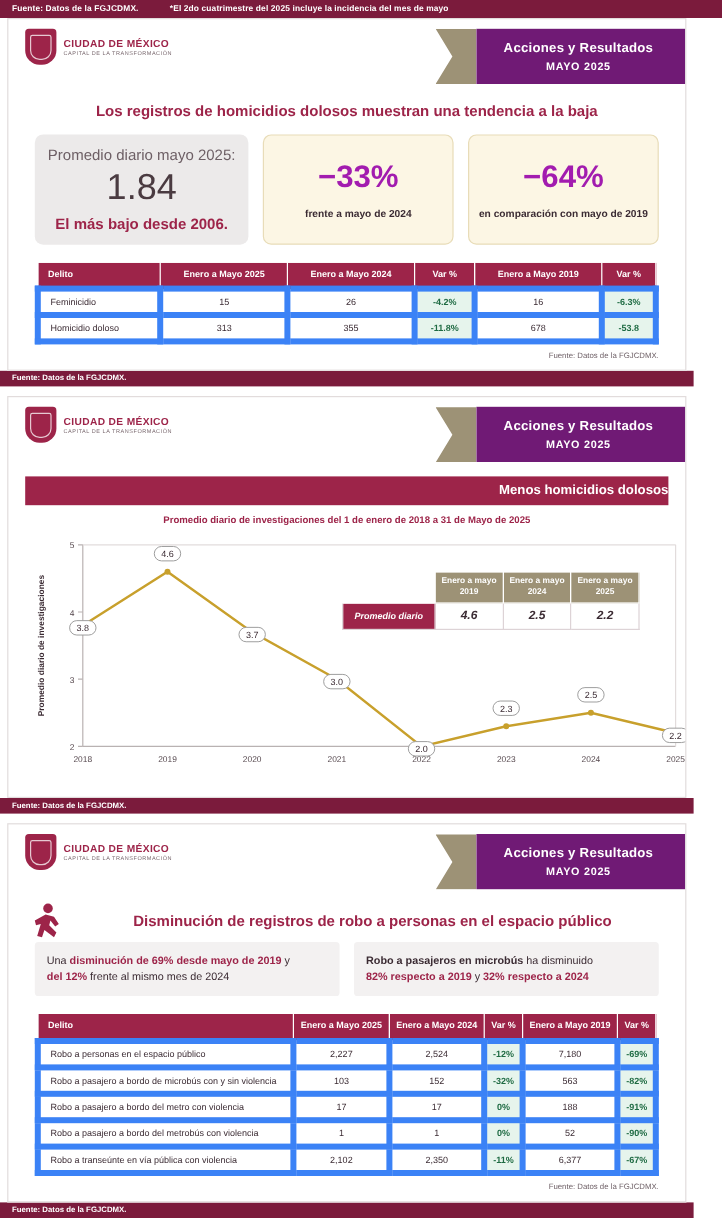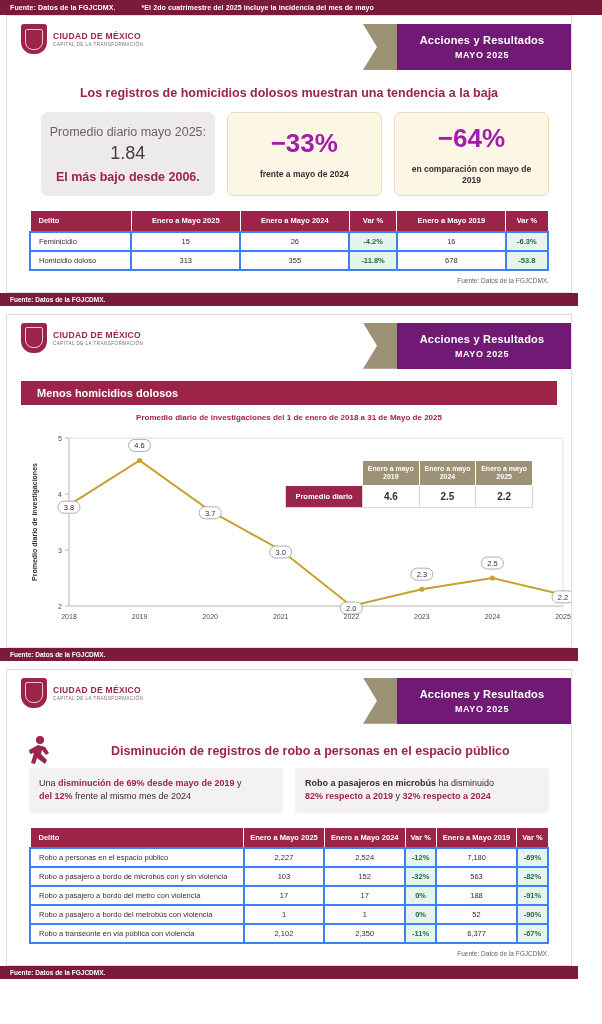--- a/index.html
+++ b/index.html
@@ -64,59 +64,59 @@
   .ribbon .r1{font-size:11px;font-weight:bold;letter-spacing:.2px;}
   .ribbon .r2{font-size:9px;font-weight:bold;margin-top:4px;letter-spacing:.6px;}
 
   
   .s1-title{
     text-align:center;color:#9d2449;font-size:12.5px;font-weight:bold;
     margin:10px 0 12px 0;
   }
   .s1-cards{display:flex;gap:12px;padding:0 22px;align-items:stretch;}
   .card{border-radius:7px;padding:10px 8px;text-align:center;}
-  .card-gray{background:#eceaea;flex:1.15;display:flex;flex-direction:column;justify-content:center;margin-left:12px;}
+  .card-gray{background:#eceaea;flex:1.15;display:flex;flex-direction:column;justify-content:center;}
   .card-gray .c1{font-size:12.5px;color:#6d5f65;}
-  .card-gray .c2{font-size:18px;color:#4a3b41;margin:4px 0 6px;}
+  .card-gray .c2{font-size:30px;color:#4a3b41;margin:4px 0 6px;}
   .card-gray .c3{font-size:12.5px;color:#9d2449;font-weight:bold;}
   .card-cream{background:#fcf6e4;border:1px solid #e8dcb8;flex:1;display:flex;flex-direction:column;justify-content:center;}
   .card-cream .big{font-size:26px;font-weight:bold;color:#a21caf;}
   .card-cream .sub{font-size:8.5px;font-weight:bold;color:#3b2b33;margin-top:10px;line-height:1.25;}
 
   
   table{border-collapse:collapse;width:calc(100% - 44px);margin:14px 22px 4px 22px;font-size:7.5px;}
   thead th{
     background:#9d2449;color:#fff;font-weight:bold;padding:5px 4px;
     border:1px solid #ffffff;line-height:1.25;
   }
   thead th.first{text-align:left;padding-left:8px;}
   tbody td{
-    border:2px solid #3b82f6;padding:4px 4px;text-align:center;color:#3b2b33;background:#fff;
+    border:5px solid #3b82f6;padding:4px 4px;text-align:center;color:#3b2b33;background:#fff;
   }
   tbody td.first{text-align:left;padding-left:8px;}
   tbody td.green{background:#e6f4ec;color:#1f6b43;font-weight:bold;}
   .src-right{text-align:right;font-size:6.5px;color:#6d5f65;padding:2px 22px 8px 0;}
 
   
   .s2-band{
     background:#9d2449;color:#fff;font-size:11px;font-weight:bold;
-    padding:6px 16px 6px 16px;margin:6px 14px 0 14px;
+    padding:6px 0 6px 16px;margin:6px 14px 0 14px;text-align:right;
   }
   .s2-sub{
     color:#9d2449;font-size:8px;font-weight:bold;text-align:center;margin:8px 0 2px 0;
   }
   .chart-area{position:relative;padding:0 16px 4px 16px;}
   .mini-table{
     position:absolute;left:256px;top:22px;border-collapse:collapse;font-size:7px;width:248px;
   }
   .mini-table th{
     background:#9d9276;color:#fff;padding:4px 3px;border:1px solid #fff;font-weight:bold;line-height:1.2;
   }
   .mini-table td{
-    background:#fff;border:1px solid #ddd3d6;padding:5px 3px;text-align:center;font-weight:bold;font-size:10px;color:#3b2b33;
+    background:#fff;border:1px solid #ddd3d6;padding:5px 3px;text-align:center;font-weight:bold;font-size:10px;color:#3b2b33;font-style:italic;
   }
   .mini-table td.lbl{
     background:#9d2449;color:#fff;font-size:7.5px;text-align:center;
   }
 
   
   .s3-title-row{display:flex;align-items:center;gap:10px;padding:4px 16px 0 16px;}
   .s3-title{color:#9d2449;font-size:12.5px;font-weight:bold;padding-left:44px;}
   .s3-lead{font-size:8px;color:#3b2b33;padding:10px 0 4px 22px;}
   .s3-boxes{display:flex;gap:12px;padding:0 22px;}

